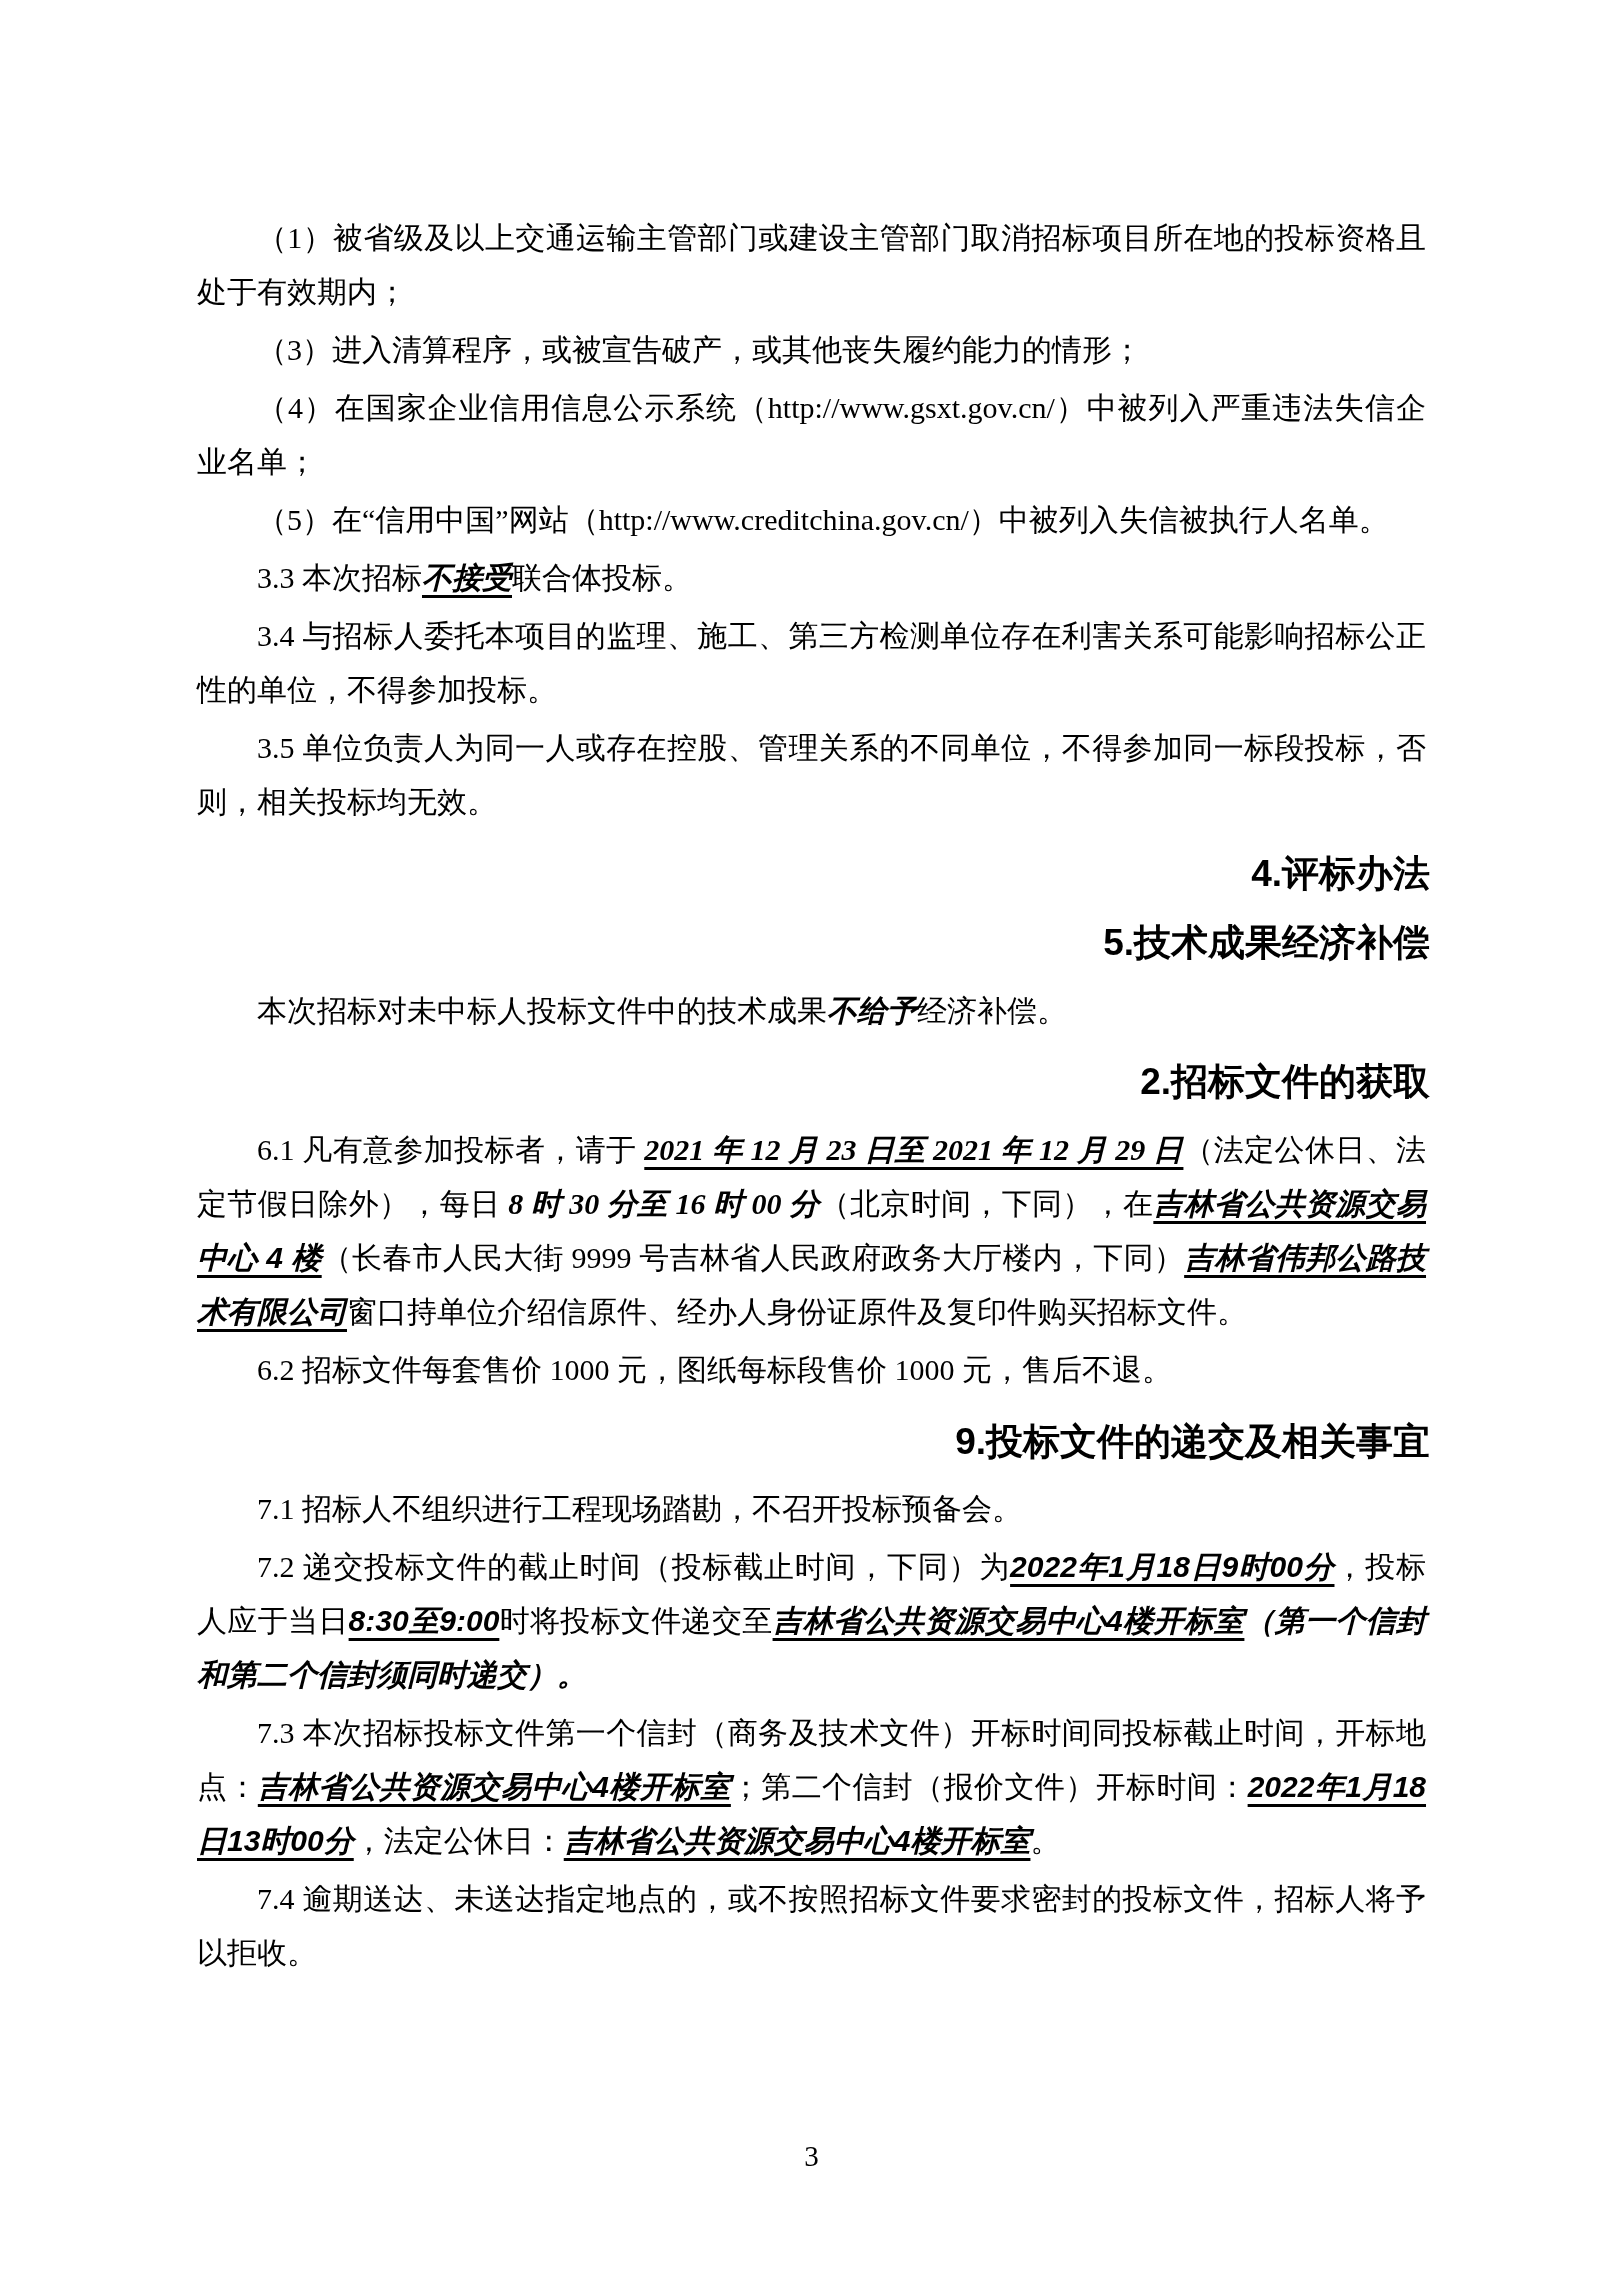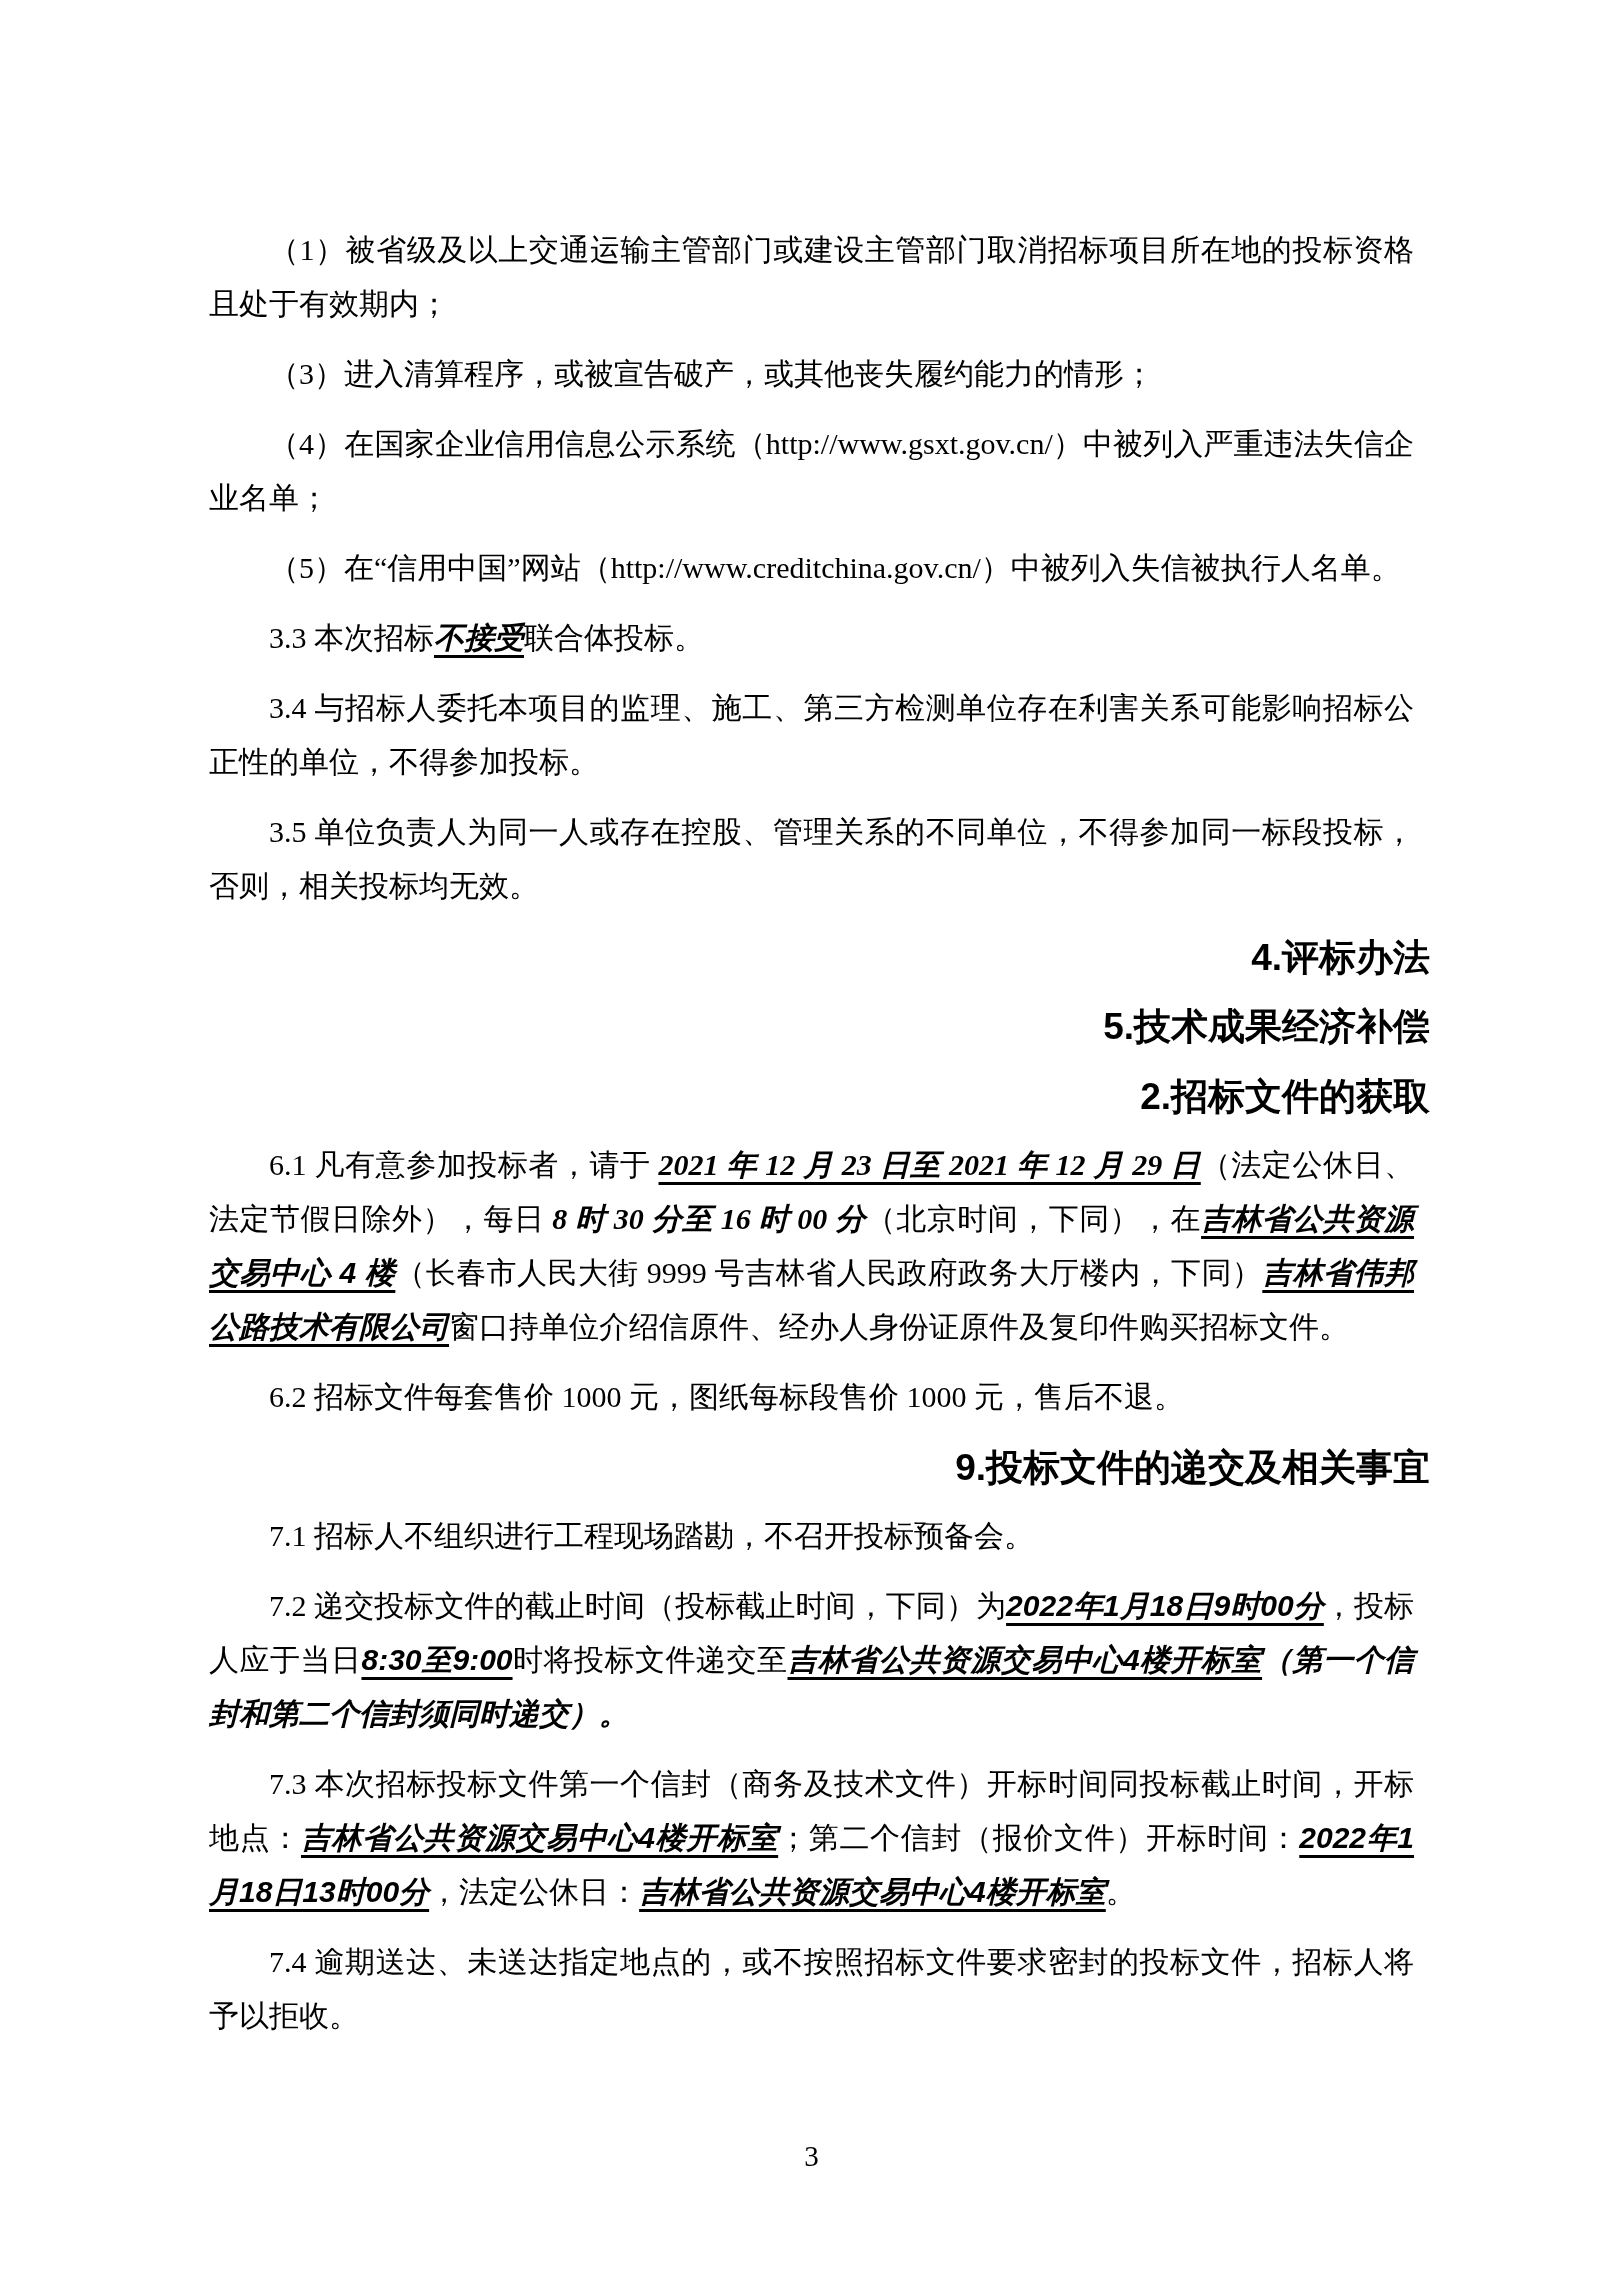--- a/index.html
+++ b/index.html
@@ -19,21 +19,21 @@
     position: absolute;
     left: 193px;
     top: 207px;
     width: 1237px;
     font-family: "Liberation Serif", "DejaVu Serif", serif;
     font-size: 30px;
     line-height: 54px;
     text-align: justify;
   }
   .para {
-    margin: 16px;
+    margin: 4px;
     text-indent: 60px;
   }
   .hd {
     margin: 19.6px 0 15.7px 0;
     font-family: "Liberation Sans", "DejaVu Sans", sans-serif;
     font-weight: 600;
     font-size: 37px;
     line-height: 50px;
     text-align: right;
     text-indent: 0;
@@ -64,20 +64,21 @@
   <div class="content">
       <p class="para"><span class="run">（1）被省级及以上交通运输主管部门或建设主管部门取消招标项目所在地的投标资格且处于有效期内；</span></p>
       <p class="para"><span class="run">（3）进入清算程序，或被宣告破产，或其他丧失履约能力的情形；</span></p>
       <p class="para"><span class="run">（4）在国家企业信用信息公示系统（http://www.gsxt.gov.cn/）中被列入严重违法失信企业名单；</span></p>
       <p class="para"><span class="run">（5）在“信用中国”网站（http://www.creditchina.gov.cn/）中被列入失信被执行人名单。</span></p>
       <p class="para"><span class="run">3.3 本次招标</span><span class="run bold ul hei">不接受</span><span class="run">联合体投标。</span></p>
       <p class="para"><span class="run">3.4 与招标人委托本项目的监理、施工、第三方检测单位存在利害关系可能影响招标公正性的单位，不得参加投标。</span></p>
       <p class="para"><span class="run">3.5 单位负责人为同一人或存在控股、管理关系的不同单位，不得参加同一标段投标，否则，相关投标均无效。</span></p>
       <h2 class="hd"><span class="run">4.评标办法</span></h2>
       <h2 class="hd"><span class="run">5.技术成果经济补偿</span></h2>
+      <p class="para"><span class="run">本次招标对未中标人投标文件中的技术成果</span><span class="run bold hei">不给予</span><span class="run">经济补偿。</span></p>
       <h2 class="hd"><span class="run">2.招标文件的获取</span></h2>
       <p class="para"><span class="run">6.1 凡有意参加投标者，请于 </span><span class="run bold ul">2021 年 12 月 23 日至 2021 年 12 月 29 日</span><span class="run">（法定公休日、法定节假日除外），每日 </span><span class="run bold">8 时 30 分至 16 时 00 分</span><span class="run">（北京时间，下同），在</span><span class="run bold ul hei">吉林省公共资源交易中心 4 楼</span><span class="run">（长春市人民大街 9999 号吉林省人民政府政务大厅楼内，下同）</span><span class="run bold ul hei">吉林省伟邦公路技术有限公司</span><span class="run">窗口持单位介绍信原件、经办人身份证原件及复印件购买招标文件。</span></p>
       <p class="para"><span class="run">6.2 招标文件每套售价 1000 元，图纸每标段售价 1000 元，售后不退。</span></p>
       <h2 class="hd"><span class="run">9.投标文件的递交及相关事宜</span></h2>
       <p class="para"><span class="run">7.1 招标人不组织进行工程现场踏勘，不召开投标预备会。</span></p>
       <p class="para"><span class="run">7.2 递交投标文件的截止时间（投标截止时间，下同）为</span><span class="run bold ul hei">2022年1月18日9时00分</span><span class="run">，投标人应于当日</span><span class="run bold ul hei">8:30至9:00</span><span class="run">时将投标文件递交至</span><span class="run bold ul hei">吉林省公共资源交易中心4楼开标室</span><span class="run bold hei">（第一个信封和第二个信封须同时递交）。</span></p>
       <p class="para"><span class="run">7.3 本次招标投标文件第一个信封（商务及技术文件）开标时间同投标截止时间，开标地点：</span><span class="run bold ul hei">吉林省公共资源交易中心4楼开标室</span><span class="run">；第二个信封（报价文件）开标时间：</span><span class="run bold ul hei">2022年1月18日13时00分</span><span class="run">，法定公休日：</span><span class="run bold ul hei">吉林省公共资源交易中心4楼开标室</span><span class="run">。</span></p>
       <p class="para"><span class="run">7.4 逾期送达、未送达指定地点的，或不按照招标文件要求密封的投标文件，招标人将予以拒收。</span></p>
     </div>
   <div class="footer">

